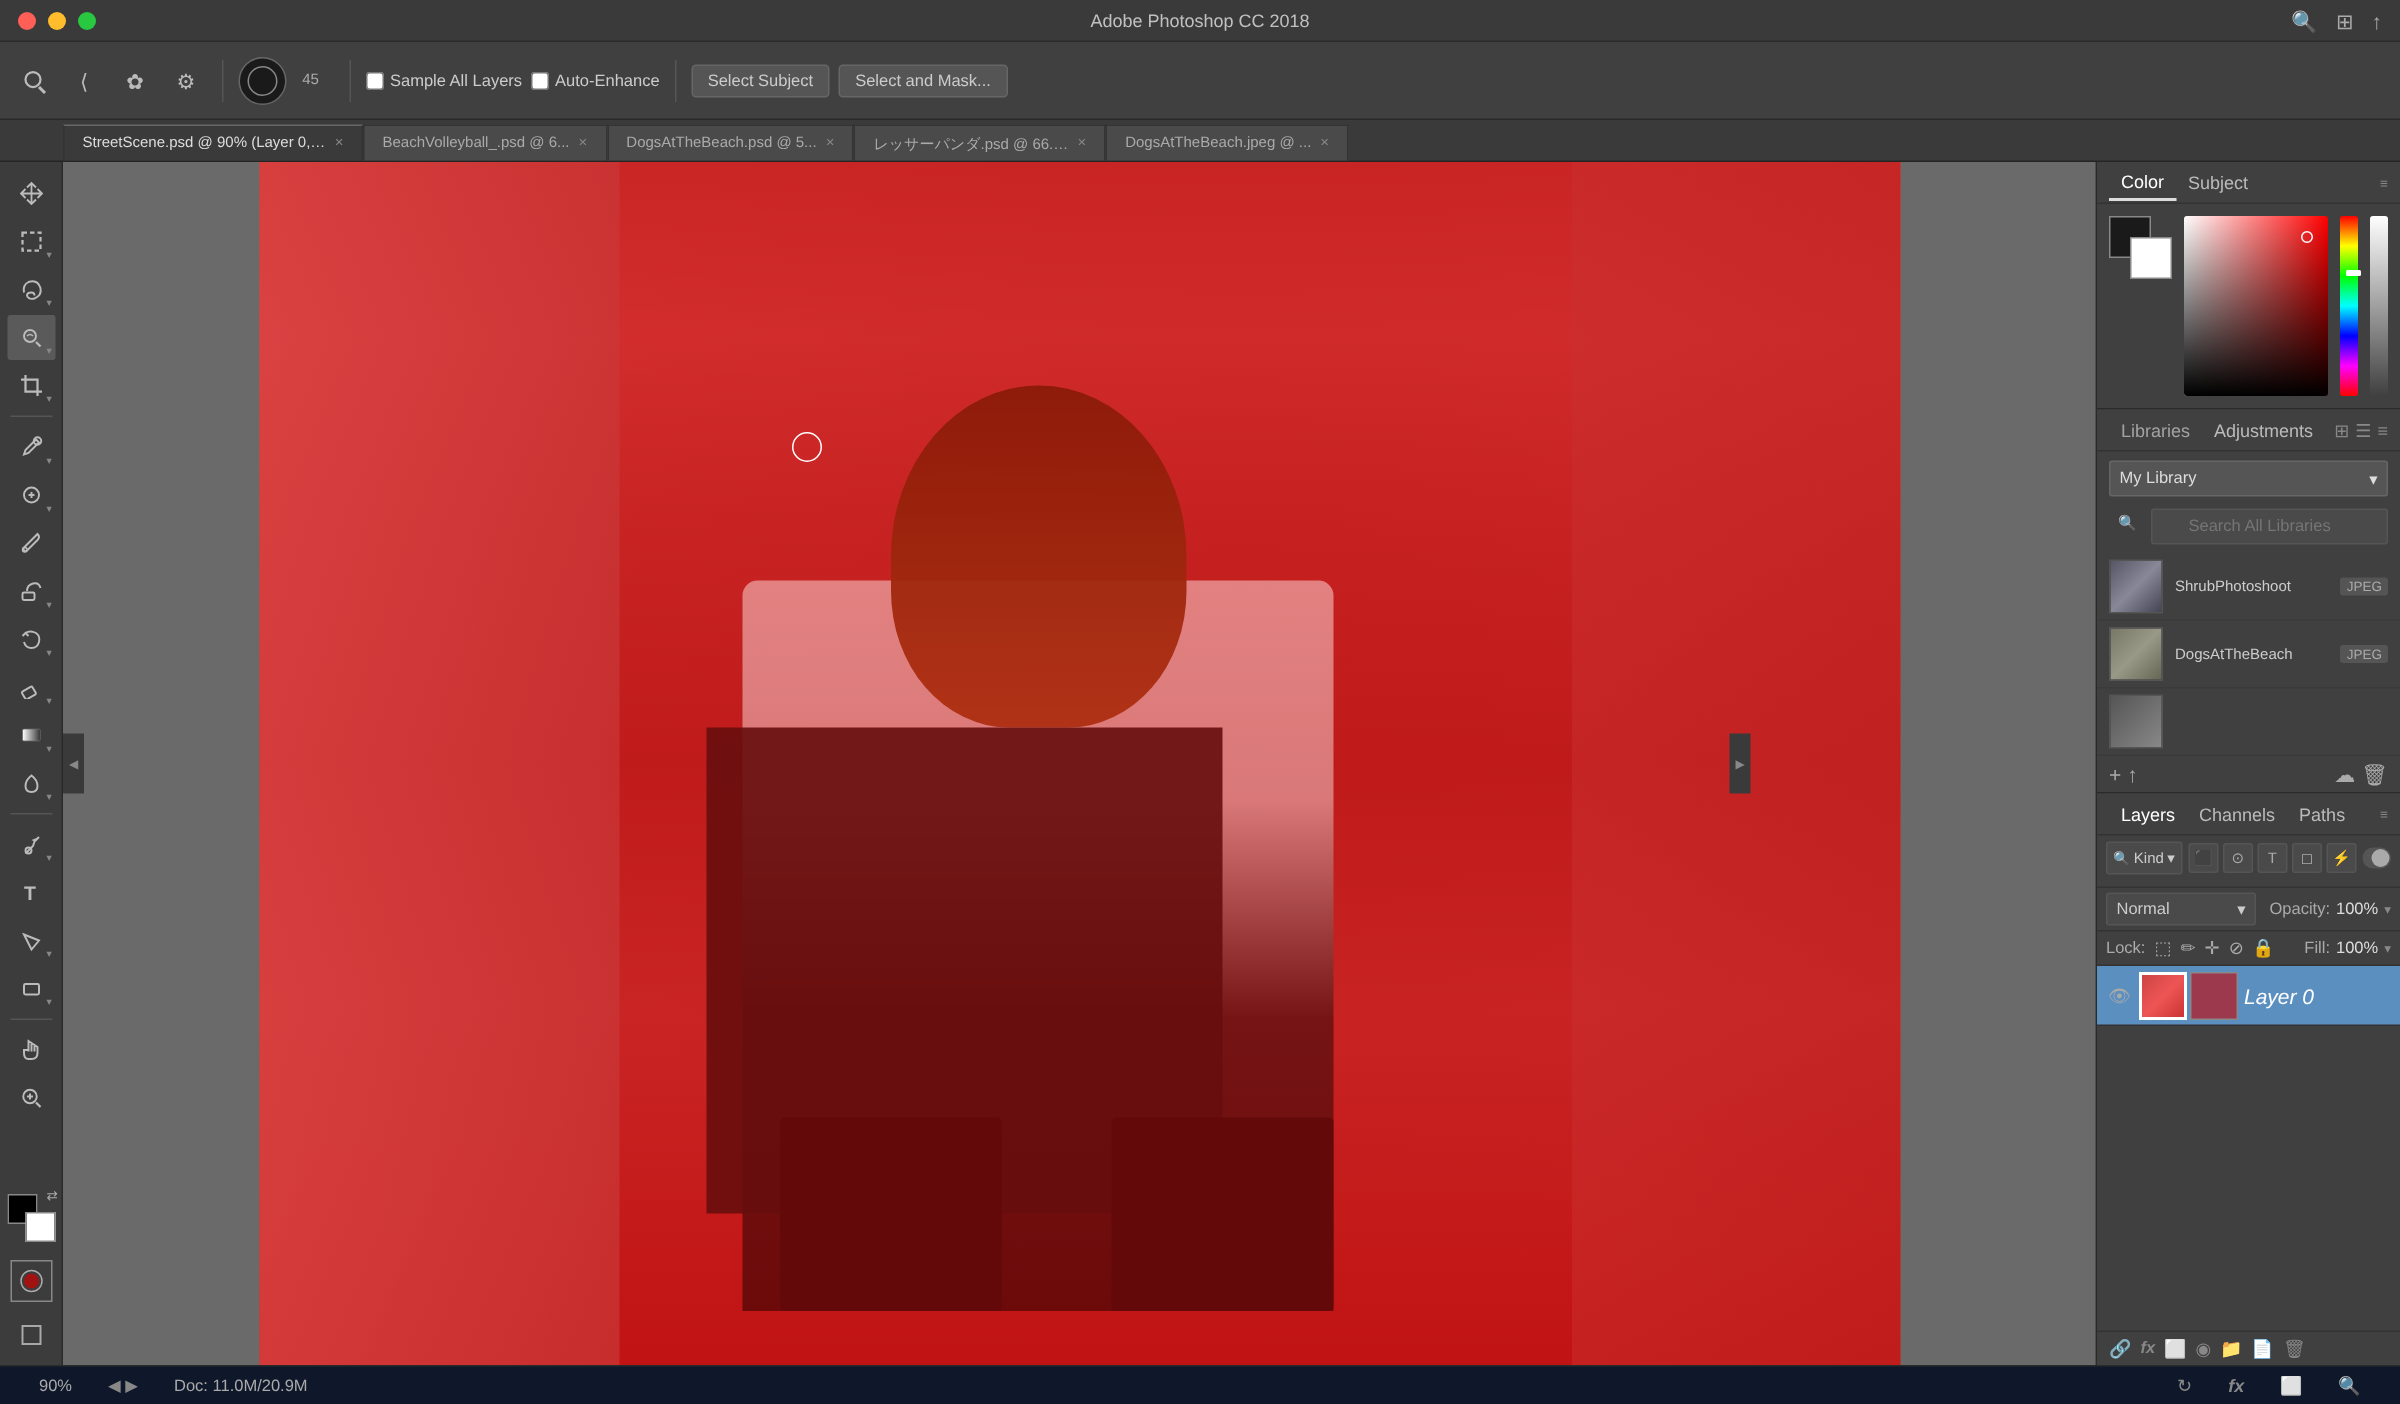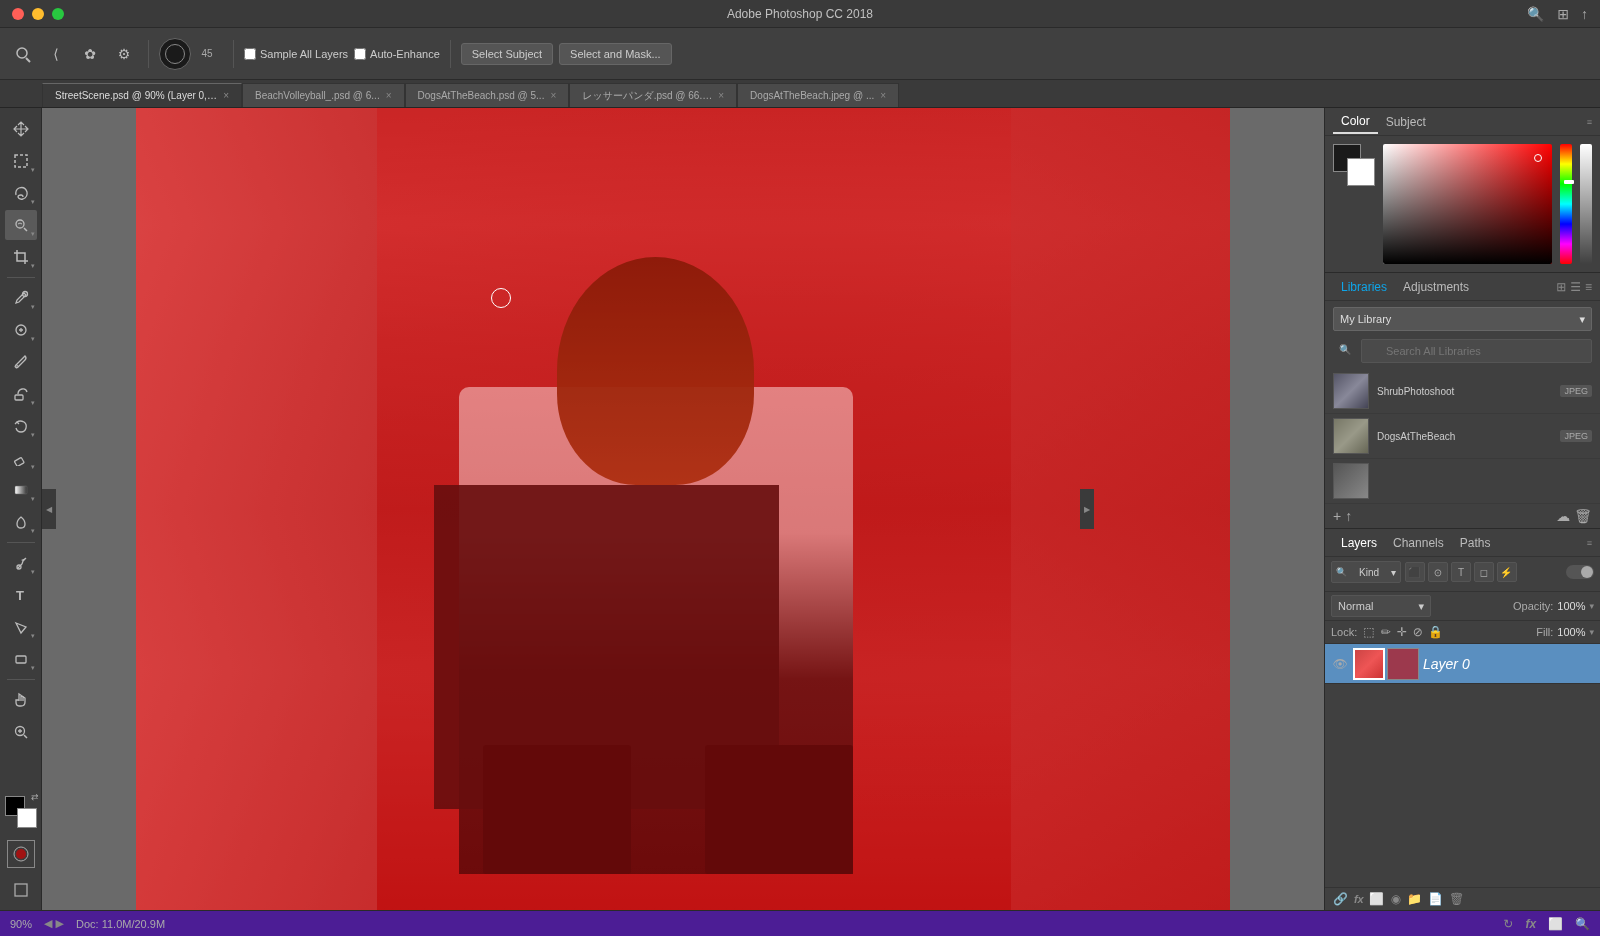--- a/index.html
+++ b/index.html
@@ -46,21 +46,21 @@
     .lt-swap { position: absolute; top: 0; right: 0; font-size: 8px; color: #aaa; }
     .lt-reset { position: absolute; bottom: 0; left: 0; font-size: 8px; color: #aaa; }
     .lt-quick-mask { width: 28px; height: 28px; background: transparent; border: 1px solid #888; display: flex; align-items: center; justify-content: center; margin-top: 4px; }
     .lt-screen-mode { width: 28px; height: 28px; display: flex; align-items: center; justify-content: center; margin-top: 2px; color: #aaa; }
 
     
     #canvas-area { flex: 1; background: #6a6a6a; position: relative; overflow: hidden; display: flex; align-items: center; justify-content: center; }
     #canvas { width: 1094px; height: 812px; background: #c0392b; position: relative; overflow: hidden; }
 
     
-    #right-panels { width: 276px; background: #404040; border-left: 1px solid #2a2a2a; display: flex; flex-direction: column; }
+    #right-panels { width: 203px; background: #404040; border-left: 1px solid #2a2a2a; display: flex; flex-direction: column; }
 
     
     #color-panel { border-bottom: 1px solid #2a2a2a; }
     .panel-header { height: 28px; background: #404040; display: flex; align-items: center; padding: 0 8px; border-bottom: 1px solid #333; }
     .panel-tab { padding: 4px 8px; font-size: 12px; color: #bbb; cursor: pointer; }
     .panel-tab.active { color: #fff; border-bottom: 2px solid #ddd; }
 
     .color-picker-area { padding: 8px; }
     .color-display-row { display: flex; gap: 8px; align-items: flex-start; }
     .fg-bg-boxes { position: relative; width: 42px; height: 42px; }
@@ -71,21 +71,21 @@
     .color-hue-bar { width: 12px; height: 120px; background: linear-gradient(to bottom, #ff0000, #ffff00, #00ff00, #00ffff, #0000ff, #ff00ff, #ff0000); border-radius: 2px; }
     .color-alpha-bar { width: 12px; height: 120px; background: linear-gradient(to bottom, #fff, transparent); border-radius: 2px; }
     .color-cursor { position: absolute; width: 8px; height: 8px; border-radius: 50%; border: 1.5px solid white; top: 10px; right: 10px; }
     .hue-slider { position: relative; }
     .hue-pointer { width: 10px; height: 4px; background: white; position: absolute; right: -2px; top: 30%; border-radius: 1px; }
 
     
     #libraries-panel { border-bottom: 1px solid #2a2a2a; }
     .lib-panel-header { height: 28px; background: #404040; display: flex; align-items: center; padding: 0 8px; border-bottom: 1px solid #333; }
     .lib-tab { padding: 4px 8px; font-size: 12px; color: #bbb; cursor: pointer; }
-    .lib-tab.active { color: #0ea5e9; }
+    .lib-tab.active { color: #a3a3a3; }
     .lib-controls { padding: 6px 8px; }
     .lib-dropdown { width: 100%; height: 24px; background: #555; border: 1px solid #666; color: #ddd; font-size: 11px; padding: 0 6px; display: flex; align-items: center; justify-content: space-between; cursor: pointer; border-radius: 2px; }
     .lib-search { width: 100%; height: 24px; background: #4a4a4a; border: 1px solid #555; color: #ccc; font-size: 11px; padding: 0 8px 0 24px; margin-top: 4px; border-radius: 2px; position: relative; }
     .lib-search-wrap { position: relative; margin-top: 4px; padding-left: 28px; }
     .lib-search-icon { position: absolute; left: 6px; top: 50%; transform: translateY(-50%); color: #888; font-size: 10px; }
     .lib-item { display: flex; align-items: center; gap: 8px; padding: 4px 8px; border-bottom: 1px solid #3a3a3a; }
     .lib-thumb { width: 36px; height: 36px; background: #666; border: 1px solid #555; flex-shrink: 0; }
     .lib-item-name { flex: 1; font-size: 10px; color: #ccc; }
     .lib-item-badge { background: #555; color: #aaa; font-size: 9px; padding: 1px 4px; border-radius: 2px; }
     .lib-footer { display: flex; align-items: center; padding: 4px 8px; gap: 4px; }
@@ -114,21 +114,21 @@
     
     .layer-item { display: flex; align-items: center; gap: 4px; padding: 3px 6px; height: 40px; border-bottom: 1px solid #333; cursor: pointer; }
     .layer-item.active { background: #5a8fc0; }
     .layer-vis { width: 18px; height: 18px; display: flex; align-items: center; justify-content: center; color: #aaa; cursor: pointer; font-size: 12px; }
     .layer-thumb { width: 32px; height: 32px; border: 1px solid #555; background: #666; flex-shrink: 0; }
     .layer-mask-thumb { width: 32px; height: 32px; border: 1px solid #555; background: #ccc; flex-shrink: 0; }
     .layer-name { flex: 1; font-size: 14px; font-style: italic; }
     .layer-item.active .layer-name { color: #fff; }
 
     
-    #statusbar { height: 26px; background: #4c1d95; display: flex; align-items: center; padding: 0 10px; gap: 12px; border-top: 1px solid #2a2a2a; font-size: 11px; color: #aaa; }
+    #statusbar { height: 26px; background: #0f172a; display: flex; align-items: center; padding: 0 26px; gap: 24px; border-top: 1px solid #2a2a2a; font-size: 11px; color: #aaa; }
     .status-arrows { color: #888; }
 
     
     .cursor-circle { position: absolute; width: 20px; height: 20px; border: 1.5px solid white; border-radius: 50%; pointer-events: none; top: 185px; left: 355px; }
 
     
     .lib-header-icons { display: flex; gap: 4px; margin-left: auto; }
     .lib-header-icon { color: #888; cursor: pointer; font-size: 12px; }
 
     .panel-collapse-btn { margin-left: auto; color: #888; cursor: pointer; font-size: 9px; }

